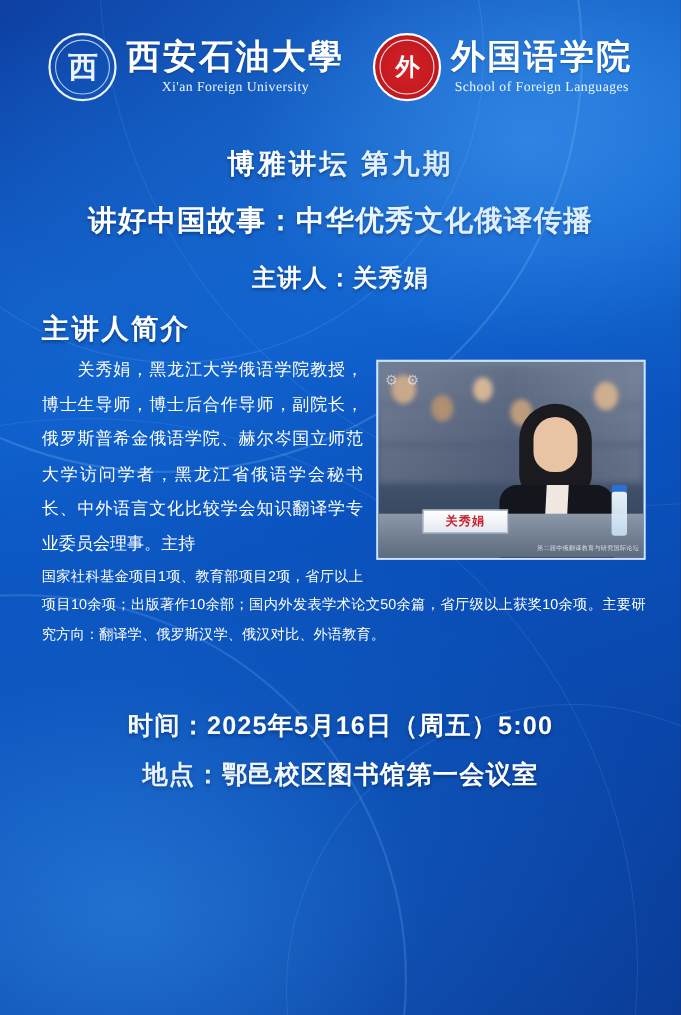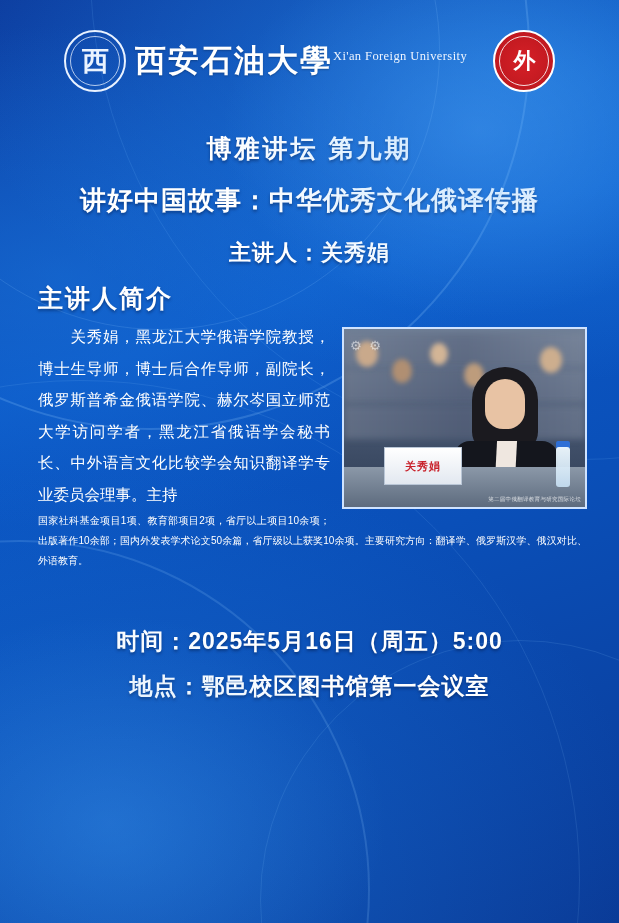--- a/index.html
+++ b/index.html
@@ -76,21 +76,21 @@
     font-size: 27px; color: #eaf3ff; font-weight: bold;
     letter-spacing: -1px;
   }
   .seal-red {
     border-color: #ffffff;
     background: radial-gradient(circle at 50% 50%, #d62027 0%, #b8161d 100%);
   }
   .seal-red::before { border-color: rgba(255,255,255,0.85); }
   .seal-red .mono { color: #ffffff; font-size: 22px; }
 
-  .school-names { display: flex; flex-direction: row; line-height: 1.05; }
+  .school-names { display: flex; flex-direction: column; line-height: 1.05; }
   .cn-name {
     font-family: "Liberation Serif", "DejaVu Serif", serif;
     font-size: 31px; font-weight: bold; color: #ffffff;
     letter-spacing: 2px;
     text-shadow: 0 1px 2px rgba(0,0,0,0.25);
   }
   .cn-name.red { color: #ffffff; }
   .en-name {
     font-family: "Liberation Serif", "DejaVu Serif", serif;
     font-size: 12.5px; color: #eef5ff; margin-top: 5px; letter-spacing: 0.4px;
@@ -181,38 +181,38 @@
   .photo .bottle {
     position: absolute; width: 14px; height: 40px; left: 212px; top: 118px;
     background: linear-gradient(180deg, rgba(240,250,255,0.95), rgba(200,225,245,0.9));
     border-radius: 3px;
   }
   .photo .bottle-cap {
     position: absolute; width: 14px; height: 8px; left: 212px; top: 112px;
     background: #2e6fd6; border-radius: 2px;
   }
   .photo .nameplate {
-    position: absolute; left: 40px; bottom: 22px; width: 78px; height: 38px;
+    position: absolute; left: 40px; bottom: 22px; width: 78px; height: 22px;
     background: linear-gradient(180deg, #ffffff, #e2e8f0);
     border: 1px solid #b9c6d6;
     display: flex; align-items: center; justify-content: center;
   }
   .photo .nameplate span {
     font-size: 11px; font-weight: bold; color: #c8202a; letter-spacing: 1px;
   }
   .photo .caption {
     position: absolute; right: 4px; bottom: 2px;
     font-size: 5.5px; color: rgba(255,255,255,0.75); letter-spacing: 0.3px;
   }
   .photo .watermark {
     position: absolute; left: 6px; top: 4px;
     font-size: 13px; color: rgba(255,255,255,0.55); letter-spacing: 2px;
   }
 
-  .bio-tail { margin: 0 32px 0 38px; color:#fff; font-size:10px; line-height:2.04; text-align: justify; }
+  .bio-tail { margin: 0 32px 0 38px; color:#fff; font-size:13px; line-height:2.04; text-align: justify; }
 
   
   .info { text-align: center; margin-top: 54px; }
   .info-line {
     font-size: 23px; font-weight: bold; color: #ffffff; letter-spacing: 1px;
     margin-bottom: 14px;
     text-shadow: 0 2px 3px rgba(0,20,60,0.45);
   }
 </style>
 </head>
@@ -236,20 +236,24 @@
       </div>
       <div class="school-names">
         <span class="cn-name">西安石油大學</span>
         <span class="en-name">Xi'an Foreign University</span>
       </div>
     </div>
 
     <div class="logo-block">
       <div class="seal seal-red">
         <span class="mono">外</span>
+      </div>
+      <div class="school-names">
+        <span class="cn-name red">外国语学院</span>
+        <span class="en-name">School of Foreign Languages</span>
       </div>
     </div>
 
   </div>
 
   <div class="title-wrap">
     <div class="title-1">博雅讲坛  第九期</div>
     <div class="title-2">讲好中国故事：中华优秀文化俄译传播</div>
     <div class="speaker-line">主讲人：关秀娟</div>
   </div>

